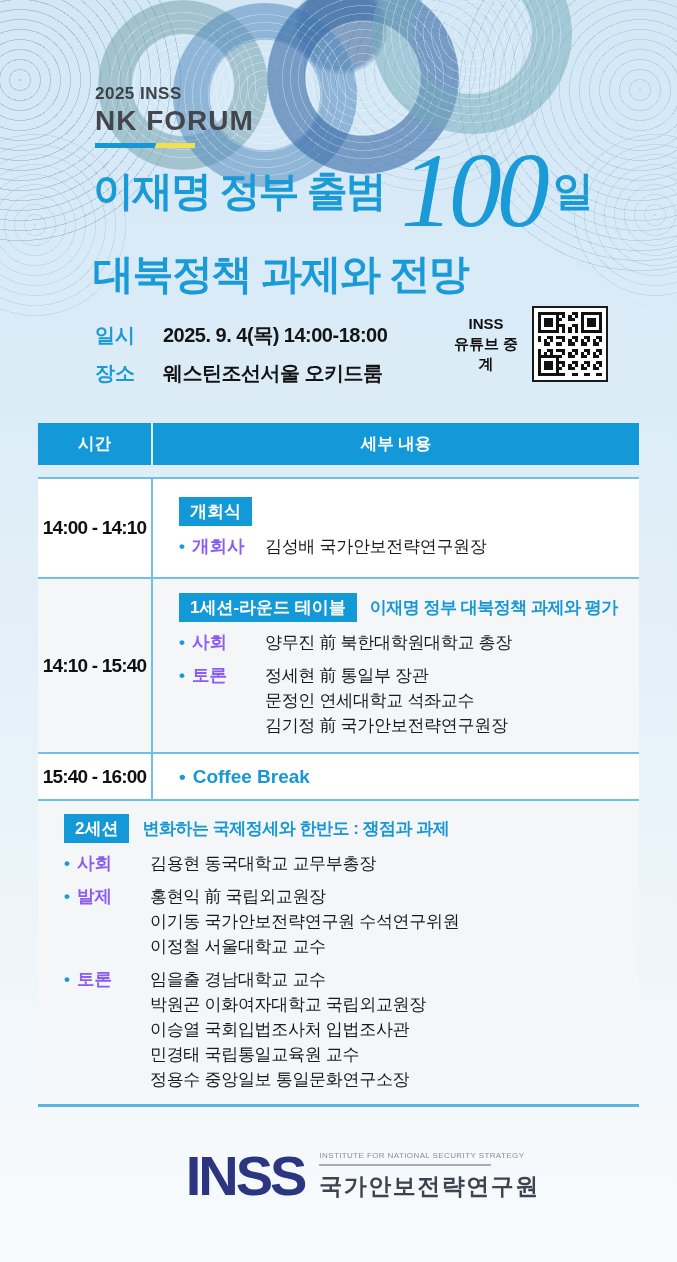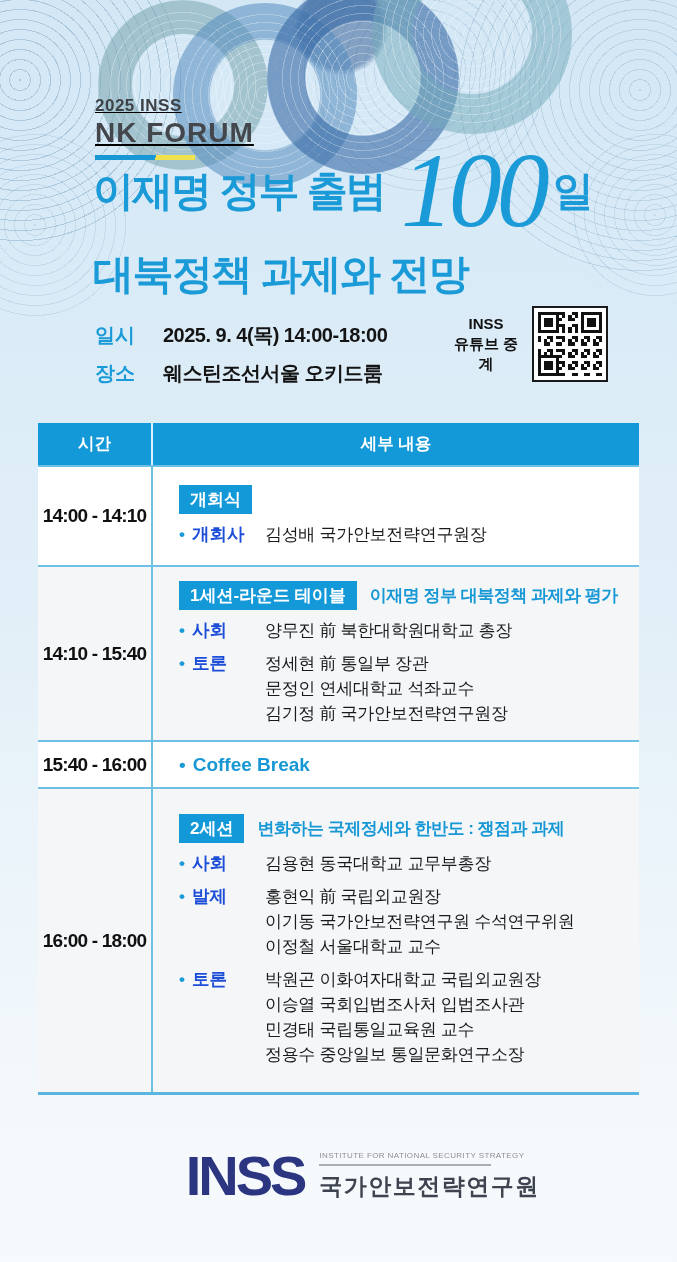--- a/index.html
+++ b/index.html
@@ -24,21 +24,21 @@
     background:radial-gradient(circle,transparent 0 42%,rgba(120,165,175,.55) 43% 70%,rgba(160,200,210,.42) 71% 97%,transparent 98%);}
   .donut.d2{left:173px;top:3px;width:184px;height:184px;
     background:radial-gradient(circle,transparent 0 42%,rgba(85,140,190,.55) 43% 72%,rgba(130,175,210,.45) 73% 97%,transparent 98%);}
   .donut.d3{left:267px;top:-18px;width:192px;height:192px;
     background:radial-gradient(circle,transparent 0 42%,rgba(55,105,165,.6) 43% 70%,rgba(105,150,195,.45) 71% 97%,transparent 98%);}
   .donut.d4{left:372px;top:-66px;width:200px;height:200px;
     background:radial-gradient(circle,transparent 0 42%,rgba(115,170,185,.5) 43% 72%,rgba(165,205,215,.4) 73% 97%,transparent 98%);}
   .navy-patch{position:absolute;left:293px;top:-20px;width:96px;height:96px;border-radius:50%;
     background:radial-gradient(circle,rgba(30,75,135,.45) 0 60%,transparent 70%);}
   
-  .brand{position:absolute;left:95px;top:96px;z-index:2;text-decoration:underline;}
+  .brand{position:absolute;left:95px;top:84px;z-index:2;}
   .brand-year{font-size:17px;font-weight:700;color:#3D4247;letter-spacing:.5px;}
   .brand-name{font-size:28px;font-weight:600;color:#43474C;letter-spacing:1px;margin-top:1px;}
   .brand-underline{width:100px;height:5px;margin-top:6px;
     background:linear-gradient(110deg,#1798D5 0 60%,#EFE24E 60.5% 100%);}
   
   .title{position:absolute;left:93px;top:148px;color:#1B9AD8;z-index:2;}
   .title-line1{display:flex;align-items:center;}
   .t-prefix{font-size:41px;font-weight:800;letter-spacing:-2px;}
   .t-num{font-family:"Liberation Serif","DejaVu Serif",serif;font-style:italic;font-size:106px;
     font-weight:400;line-height:.82;margin-left:16px;letter-spacing:-5px;}
@@ -68,21 +68,21 @@
   .cell-time{width:115px;display:flex;align-items:center;justify-content:center;
     font-weight:700;font-size:19px;color:#101010;letter-spacing:-.8px;
     border-right:2px solid #6FC0E5;box-sizing:border-box;flex-shrink:0;white-space:nowrap;}
   .cell-detail{flex:1;padding:10px 2px 10px 26px;display:flex;flex-direction:column;
     justify-content:center;gap:8px;box-sizing:border-box;}
   .badge-line{display:flex;align-items:center;gap:13px;}
   .badge{background:#1399D8;color:#fff;font-weight:700;font-size:17px;padding:3px 11px;white-space:nowrap;}
   .session-title{color:#1798D5;font-weight:800;font-size:17px;letter-spacing:-.5px;white-space:nowrap;}
   .item{display:flex;align-items:flex-start;}
   .bullet{color:#1B9AD8;font-weight:800;margin-right:7px;font-size:17px;line-height:25px;}
-  .role{width:58px;color:#1d4ed8;font-weight:800;font-size:17.5px;line-height:25px;
+  .role{width:58px;color:#8b5cf6;font-weight:800;font-size:17.5px;line-height:25px;
     text-align:justify;text-align-last:justify;margin-right:15px;flex-shrink:0;}
   .names{font-size:17px;font-weight:400;color:#1A1A1A;line-height:25px;letter-spacing:-.3px;}
   .coffee{display:flex;align-items:center;color:#1798D5;font-weight:800;font-size:19px;}
   .coffee .bullet{font-size:19px;}
   
   .footer-logo{position:absolute;left:0;right:0;top:1148px;display:flex;justify-content:center;
     align-items:center;gap:15px;z-index:2;}
   .logo-text{font-size:56px;font-weight:800;color:#2B3580;letter-spacing:-3px;line-height:1;}
   .logo-right{width:172px;}
   .org-en{font-size:8px;color:#8E8E93;letter-spacing:.4px;white-space:nowrap;}
@@ -353,21 +353,21 @@
         </svg>
     </div>
   </div>
 
   <div class="schedule">
     <div class="sch-header">
       <div class="col-time">시간</div>
       <div class="col-detail">세부 내용</div>
     </div>
 
-    <div class="sch-row" style="height:100px;">
+    <div class="sch-row" style="height:100px;margin-top:12px;">
       <div class="cell-time">14:00 - 14:10</div>
       <div class="cell-detail">
         <div class="badge-line">
           <span class="badge">개회식</span>
         </div>
         <div class="item">
           <span class="bullet">•</span>
           <span class="role">개회사</span>
           <div class="names">
             <div>김성배 국가안보전략연구원장</div>
@@ -406,21 +406,20 @@
       <div class="cell-time">15:40 - 16:00</div>
       <div class="cell-detail">
         <div class="coffee">
           <span class="bullet">•</span>
           <span>Coffee Break</span>
         </div>
       </div>
     </div>
 
     <div class="sch-row alt" style="height:308px;">
-      <div class="cell-time">16:00 - 18:00</div>
       <div class="cell-detail">
         <div class="badge-line">
           <span class="badge">2세션</span>
           <span class="session-title">변화하는 국제정세와 한반도 : 쟁점과 과제</span>
         </div>
         <div class="item">
           <span class="bullet">•</span>
           <span class="role">사회</span>
           <div class="names">
             <div>김용현 동국대학교 교무부총장</div>
@@ -432,20 +431,21 @@
           <div class="names">
             <div>홍현익 前 국립외교원장</div>
             <div>이기동 국가안보전략연구원 수석연구위원</div>
             <div>이정철 서울대학교 교수</div>
           </div>
         </div>
         <div class="item">
           <span class="bullet">•</span>
           <span class="role">토론</span>
           <div class="names">
+            <div>임을출 경남대학교 교수</div>
             <div>박원곤 이화여자대학교 국립외교원장</div>
             <div>이승열 국회입법조사처 입법조사관</div>
             <div>민경태 국립통일교육원 교수</div>
             <div>정용수 중앙일보 통일문화연구소장</div>
           </div>
         </div>
       </div>
     </div>
   </div>
 

